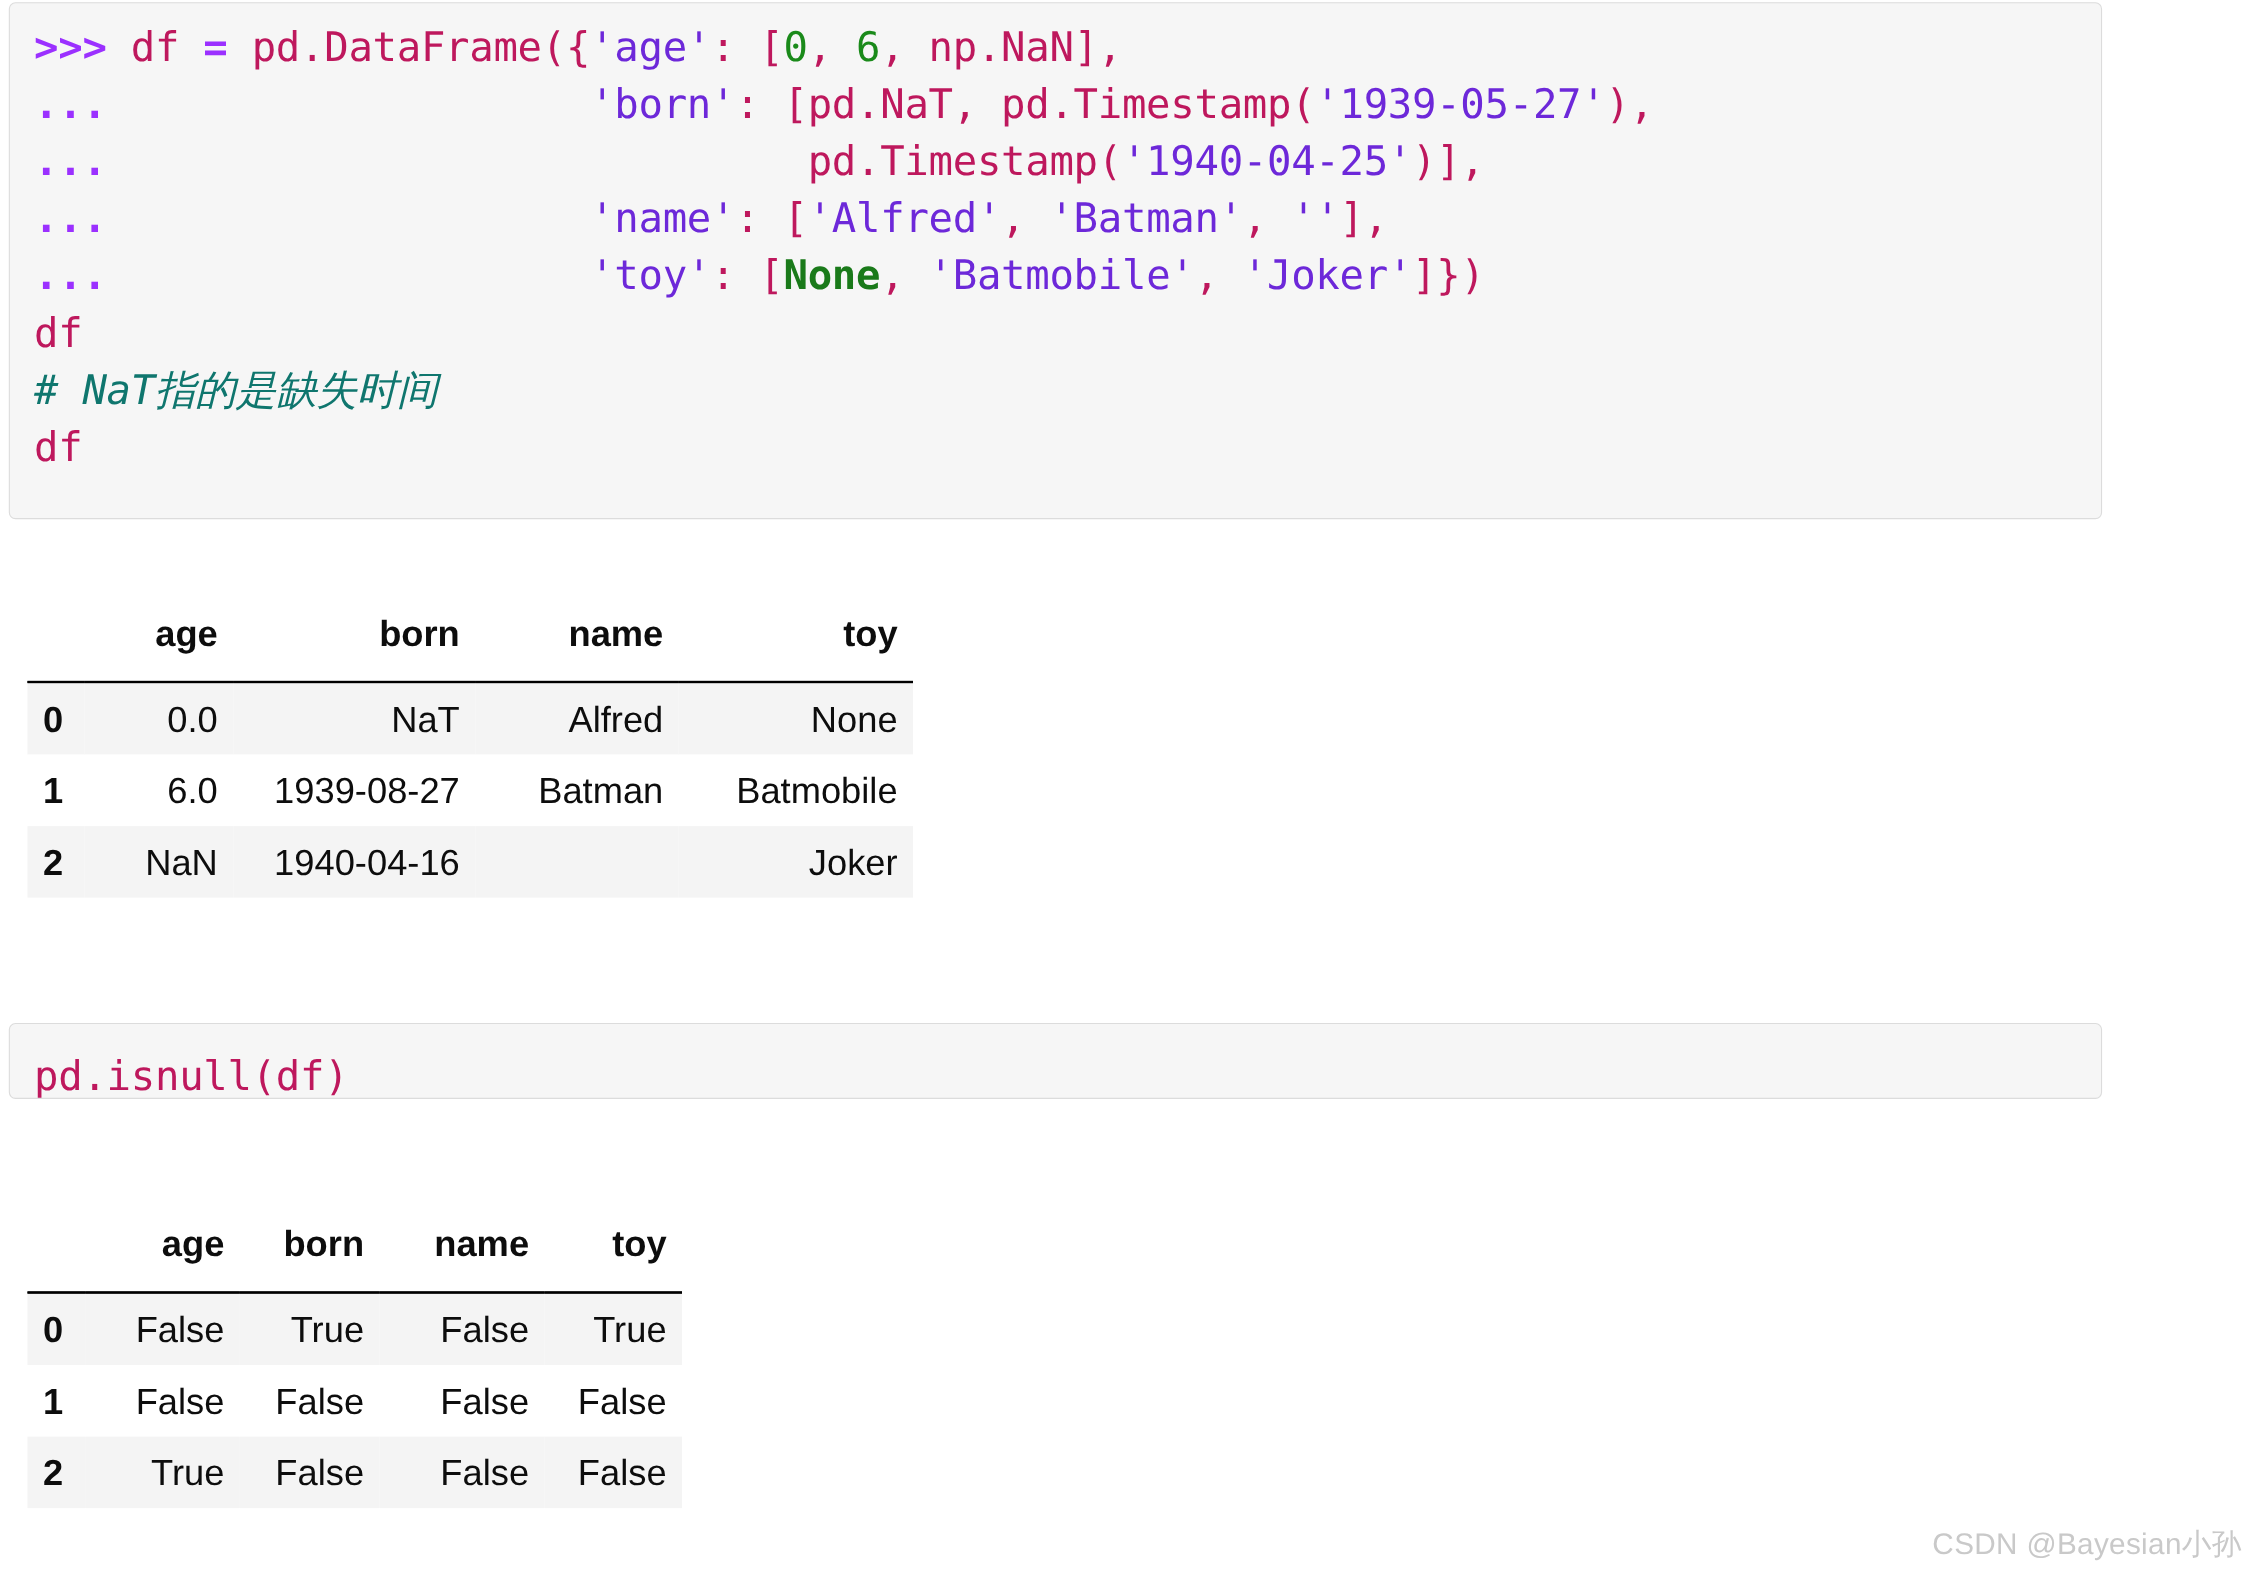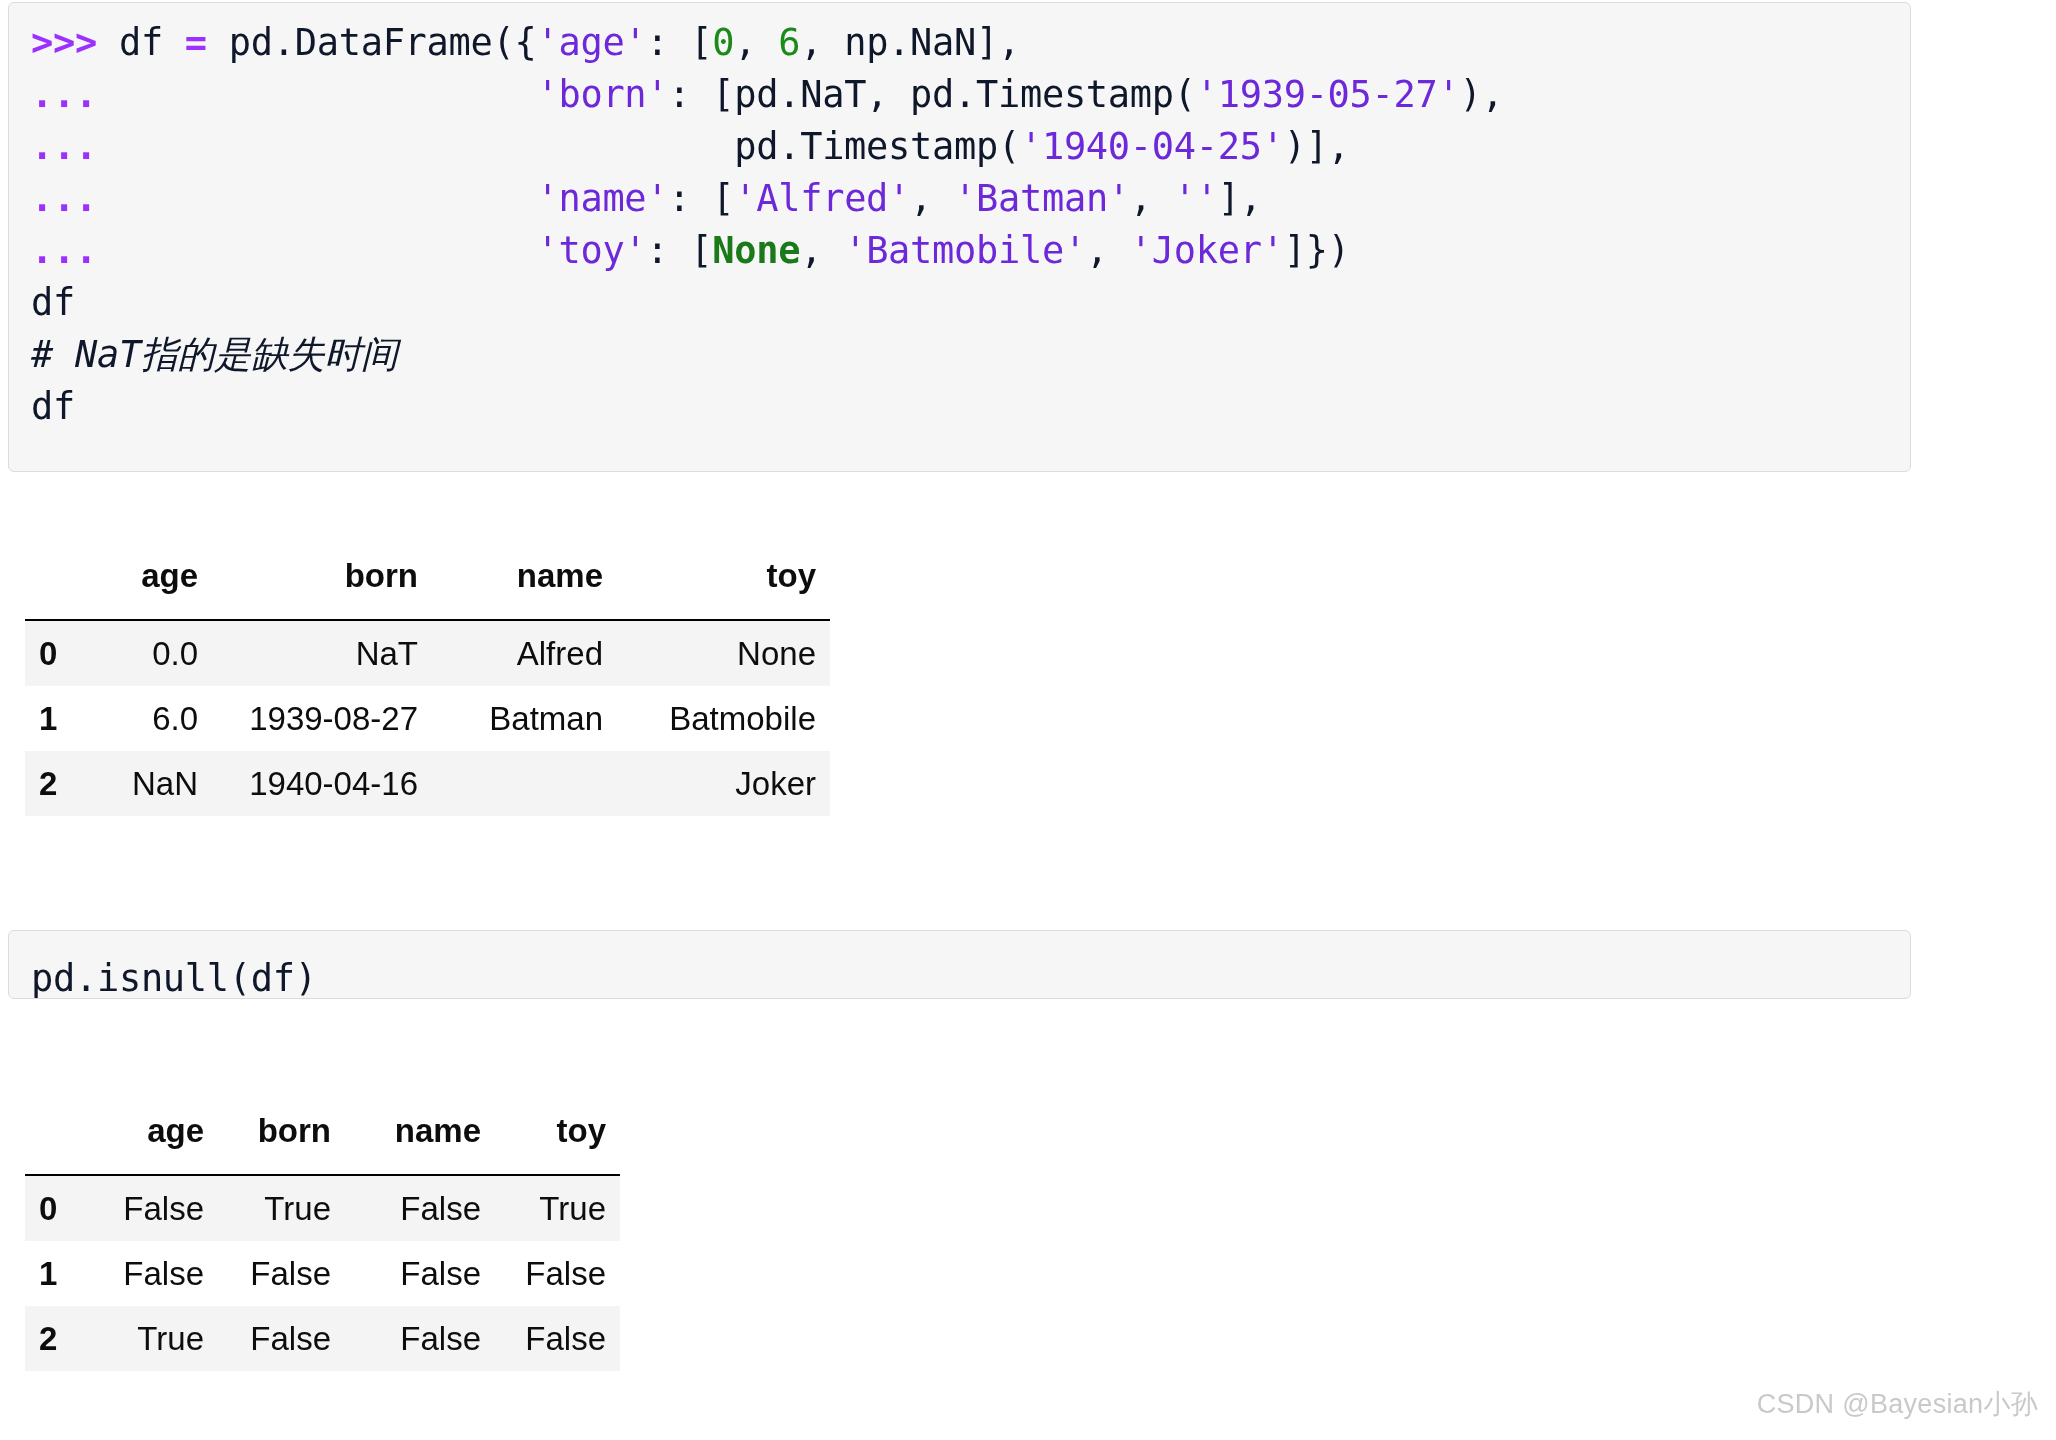--- a/index.html
+++ b/index.html
@@ -47,26 +47,26 @@
     font-size: 37px;
     line-height: 52px;
     letter-spacing: -0.3px;
   }
 
   .code-line { display: block; height: 52px; }
 
   
   .tok-prompt   { color: #9b30ff; font-weight: bold; }
   .tok-dots     { color: #9b30ff; font-weight: bold; }
-  .tok-plain    { color: #0f172a; }
+  .tok-plain    { color: #be185d; }
   .tok-op       { color: #9b30ff; font-weight: bold; }
   .tok-str      { color: #6d28d9; }
   .tok-num      { color: #1a8a1a; }
   .tok-kw       { color: #1a7a1a; font-weight: bold; }
-  .tok-comment  { color: #0f172a; font-style: italic; }
+  .tok-comment  { color: #0f766e; font-style: italic; }
 
   
   .df-table {
     position: absolute;
     border-collapse: collapse;
     font-family: "Liberation Sans", sans-serif;
     font-size: 33px;
     color: #0d0d0d;
     table-layout: fixed;
   }

